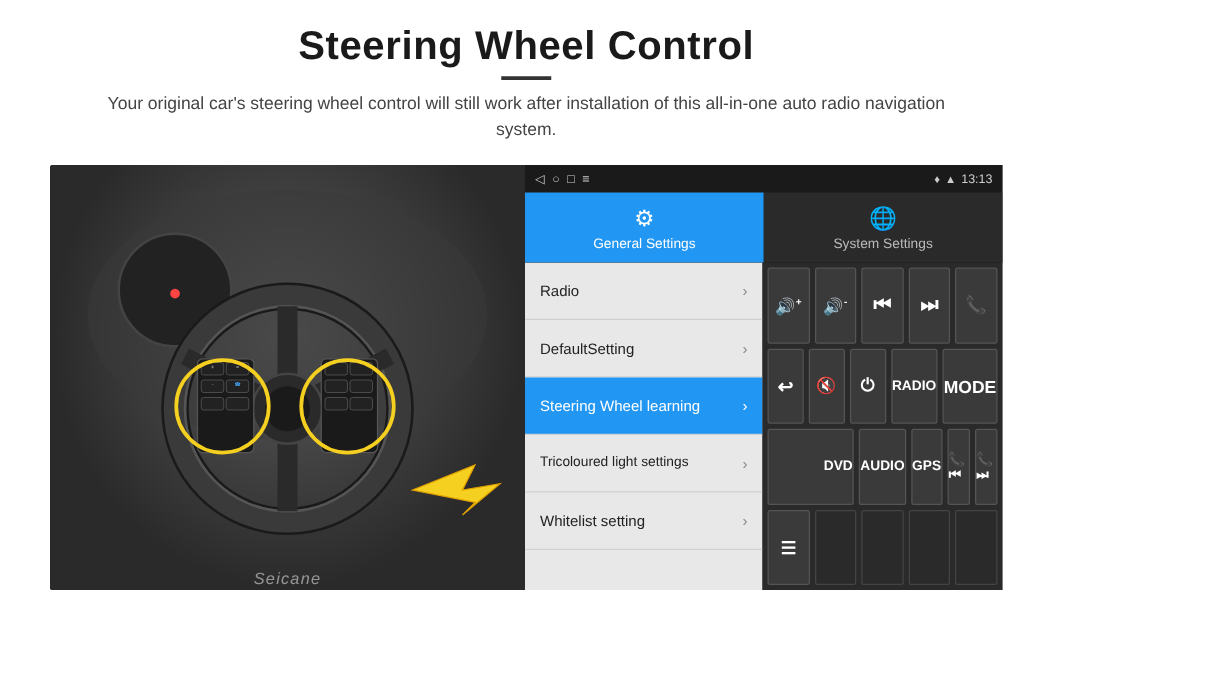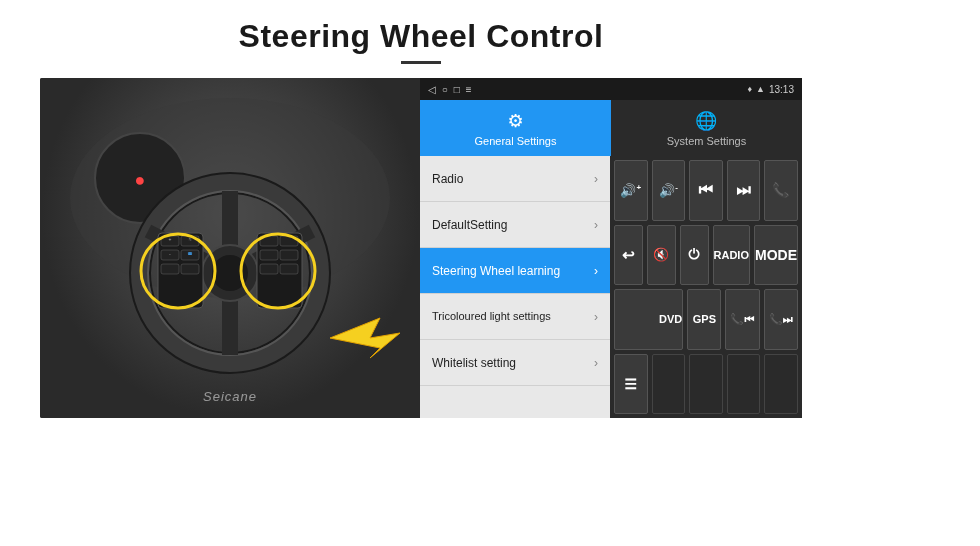--- a/index.html
+++ b/index.html
@@ -69,21 +69,21 @@
 
     .car-bg {
       width: 100%;
       height: 100%;
       background: radial-gradient(ellipse at 50% 40%, #5a5a5a 0%, #2a2a2a 70%);
       position: relative;
     }
 
     .seicane-watermark {
       position: absolute;
-      bottom: 14px;
+      bottom: 2px;
       left: 50%;
       transform: translateX(-50%);
       font-style: italic;
       font-size: 13px;
       color: rgba(255,255,255,0.5);
       letter-spacing: 1px;
     }
 
     
     .android-ui {
@@ -248,20 +248,21 @@
     }
   </style>
 </head>
 <body>
 
 <div class="page-wrapper">
 
   <div class="title-section">
     <h1 class="page-title">Steering Wheel Control</h1>
     <div class="title-divider"></div>
+    <p class="subtitle">Your original car's steering wheel control will still work after installation of this all-in-one auto radio navigation system.</p>
   </div>
 
   <div class="content-area">
 
     <div class="car-image-area">
       <div class="car-bg">
 
         <svg width="380" height="340" viewBox="0 0 380 340" xmlns="http://www.w3.org/2000/svg" style="position:absolute;top:0;left:0;">
 
           <ellipse cx="190" cy="120" rx="160" ry="100" fill="#3a3a3a" opacity="0.5"></ellipse>
@@ -402,20 +403,23 @@
             <div class="grid-btn">
               <span style="font-size:14px;font-weight:bold;">MODE</span>
             </div>
           </div>
 
           <div class="grid-row">
             <div class="grid-btn">
               <span style="font-size:11px;font-weight:bold;padding-left:44px;">DVD</span>
             </div>
             <div class="grid-btn">
+              <span style="font-size:11px;font-weight:bold;">AUDIO</span>
+            </div>
+            <div class="grid-btn">
               <span style="font-size:11px;font-weight:bold;">GPS</span>
             </div>
             <div class="grid-btn">
               <span style="font-size:11px;">📞⏮</span>
             </div>
             <div class="grid-btn">
               <span style="font-size:11px;">📞⏭</span>
             </div>
           </div>
 

